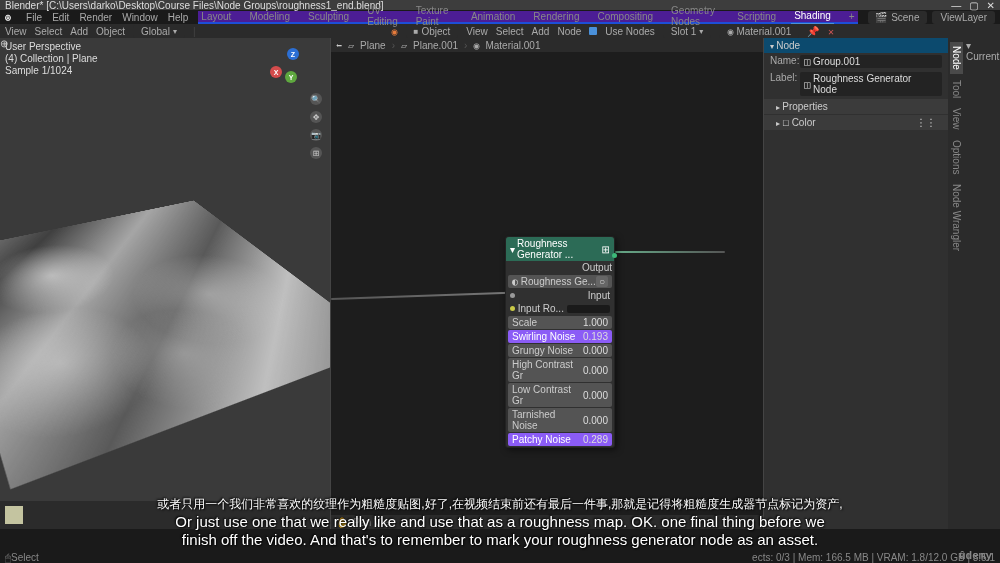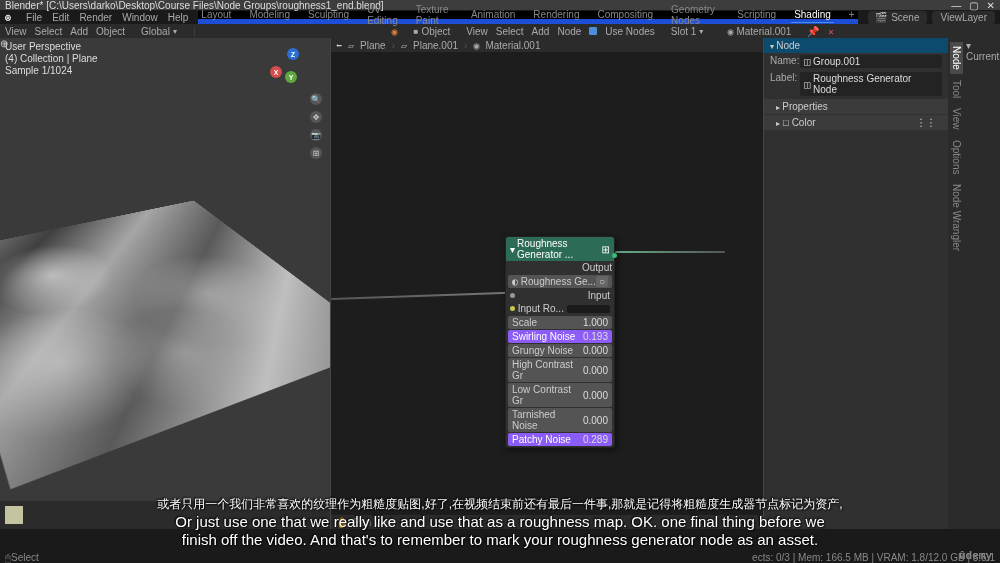--- a/index.html
+++ b/index.html
@@ -3,21 +3,21 @@
 <meta charset="utf-8">
 <style>
 * { margin: 0; padding: 0; box-sizing: border-box; font-family: -apple-system, "Segoe UI", sans-serif; font-size: 10px; }
 body { width: 1000px; height: 563px; background: #1a1a1a; color: #ccc; overflow: hidden; position: relative; }
 .titlebar { height: 10px; background: #3d3d3d; display: flex; align-items: center; padding: 0 5px; font-size: 8px; color: #ddd; }
 .titlebar .win-controls { margin-left: auto; display: flex; gap: 8px; font-size: 8px; }
 .menubar { height: 14px; background: #1a1a1a; display: flex; align-items: center; padding: 0 5px; gap: 10px; font-size: 8px; color: #aaa; }
 .menubar .brand { color: #fff; font-weight: bold; margin-right: 5px; }
 .menubar .right-group { margin-left: auto; display: flex; align-items: center; gap: 5px; }
 .pill { background: #2b2b2b; padding: 1px 8px; border-radius: 3px; font-size: 8px; display: flex; align-items: center; gap: 3px; }
-.workspace-tabs { height: 13px; background: #000000; display: flex; justify-content: center; align-items: center; gap: 12px; font-size: 8px; color: #888; border-bottom: 5px solid #1d4ed8; }
+.workspace-tabs { height: 13px; background: #4c1d95; display: flex; justify-content: center; align-items: center; gap: 12px; font-size: 8px; color: #888; border-bottom: 2px solid #1d4ed8; }
 .workspace-tabs .tab { padding: 2px 3px; cursor: pointer; }
 .workspace-tabs .tab.active { color: #fff; border-bottom: 1px solid #4a90d9; }
 .toolstrip { height: 14px; background: #2b2b2b; display: flex; align-items: center; padding: 0 5px; gap: 8px; font-size: 7px; color: #aaa; }
 .toolstrip .sep { color: #444; }
 .main-area { display: flex; height: 491px; }
 .viewport { width: 330px; position: relative; background: #3a3a3a; overflow: hidden; }
 .viewport .info { position: absolute; top: 3px; left: 5px; font-size: 8px; color: #ddd; line-height: 1.2; z-index: 5; }
 .viewport .gizmo { position: absolute; top: 18px; right: 25px; width: 30px; height: 30px; z-index: 5; }
 .viewport .gizmo .axis { position: absolute; width: 12px; height: 12px; border-radius: 50%; font-size: 7px; display: flex; align-items: center; justify-content: center; color: #fff; font-weight: bold; }
 .viewport .gizmo .z { background: #2c6fd4; top: -8px; left: 12px; }

